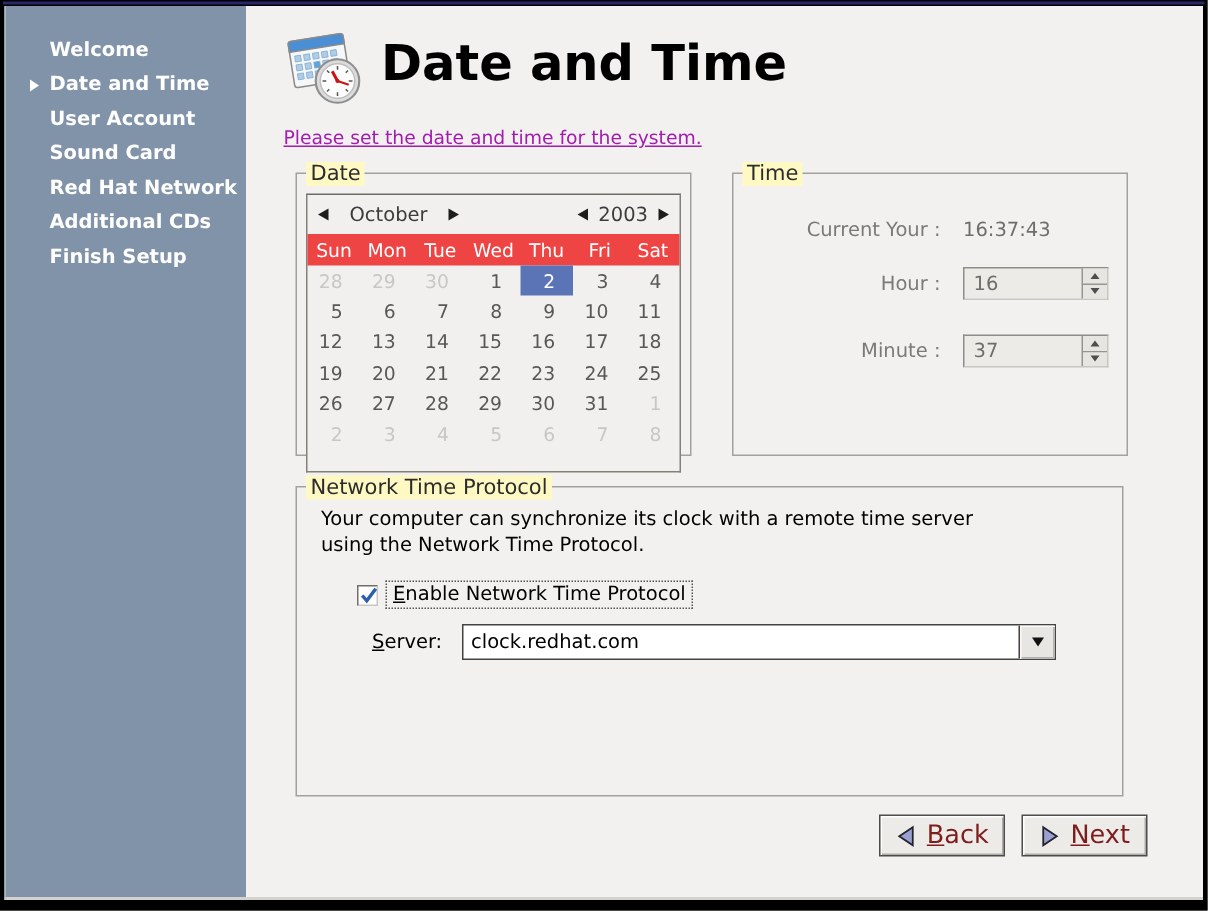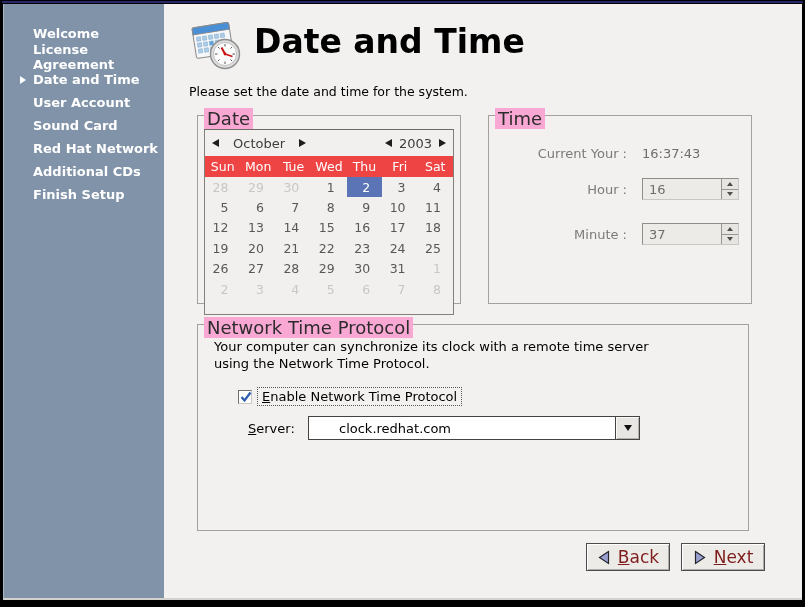--- a/index.html
+++ b/index.html
@@ -14,27 +14,27 @@
   .side-item { display:flex; align-items:center; height:23px; padding-left:16px;
                color:#ffffff; font-weight:bold; font-size:13px; }
   .side-arrow { width:0; height:0; border-left:6px solid #ffffff; border-top:4px solid transparent;
                 border-bottom:4px solid transparent; margin-right:7px; visibility:hidden; }
   .side-item.current .side-arrow { visibility:visible; }
 
   
   .main { flex:1; position:relative; }
   .header { display:flex; align-items:flex-start; margin:14px 0 0 24px; }
   .title { font-size:33px; font-weight:bold; color:#000; margin:4px 0 0 10px; letter-spacing:0; }
-  .subtitle { margin:8px 0 0 25px; font-size:12.5px; color:#000000; }
+  .subtitle { margin:8px 0 0 25px; font-size:12.5px; color:#a21caf;text-decoration:underline; }
 
   
   .groups-row { display:flex; gap:27px; margin:16px 0 0 33px; }
   .group { position:relative; border:1px solid #a3a19d; }
-  .group-label { position:absolute; top:-8px; left:6px; background:#f9a8d4; padding:0 3px;
-                 font-size:18px; color:#2c2c2c; }
+  .group-label { position:absolute; top:-8px; left:6px; background:#fef9c3; padding:0 3px;
+                 font-size:14px; color:#2c2c2c; }
   .group.date { width:264px; height:189px; }
   .group.time { width:264px; height:189px; }
   .group.ntp  { width:552px; height:207px; margin:20px 0 0 33px; }
 
   
   .calendar { position:absolute; left:6px; top:13px; width:250px; height:186px;
               border:1px solid #828078; border-top-color:#6e6c66; background:#f1f0ee;
               display:flex; flex-direction:column; }
   .cal-header { height:26px; display:flex; align-items:center; padding:0 7px;
                 font-size:13px; color:#3c3c3c; }
@@ -70,21 +70,21 @@
   
   .desc { margin:13px 0 0 16px; font-size:13px; line-height:17px; color:#000; }
   .cb-row { margin:15px 0 0 40px; display:flex; align-items:center; }
   .checkbox { width:14px; height:14px; background:#fff; border:1px solid #726f6b;
               border-bottom-color:#c9c7c3; border-right-color:#c9c7c3; position:relative; flex-shrink:0; }
   .checkbox svg { position:absolute; left:0; top:-1px; display:none; }
   .checkbox.checked svg { display:block; }
   .cb-label { margin-left:5px; font-size:13px; color:#000; border:1px dotted #555; padding:1px 4px; }
   .server-row { margin:10px 0 0 50px; display:flex; align-items:center; }
   .server-label { width:60px; font-size:13px; color:#000; }
-  .combo { width:332px; height:24px; display:flex; border:1px solid #434343; background:#fff;padding-left:25px; }
+  .combo { width:396px; height:24px; display:flex; border:1px solid #434343; background:#fff; }
   .combo-entry { flex:1; font-size:13px; color:#000; padding:4px 0 0 5px; overflow:hidden; white-space:nowrap; }
   .combo-btn { width:24px; background:#e8e6e3; border-left:1px solid #434343;
                box-shadow:inset 1px 1px 0 #fbfaf9, inset -1px -1px 0 #b3b1ad;
                display:flex; align-items:center; justify-content:center; }
   .combo-arrow { width:0; height:0; border-top:6px solid #111; border-left:4.5px solid transparent; border-right:4.5px solid transparent; }
 
   .u { text-decoration:underline; }
 
   
   .btn-row { position:absolute; right:37px; bottom:27px; display:flex; gap:11px; }
@@ -96,24 +96,20 @@
 </head>
 <body>
 
 <div class="container">
   <div class="window">
 
     <div class="sidebar">
         <div class="side-item">
           <span class="side-arrow"></span>
           <span>Welcome</span>
-        </div>
-        <div class="side-item">
-          <span class="side-arrow"></span>
-          <span>License Agreement</span>
         </div>
         <div class="side-item current">
           <span class="side-arrow"></span>
           <span>Date and Time</span>
         </div>
         <div class="side-item">
           <span class="side-arrow"></span>
           <span>User Account</span>
         </div>
         <div class="side-item">

